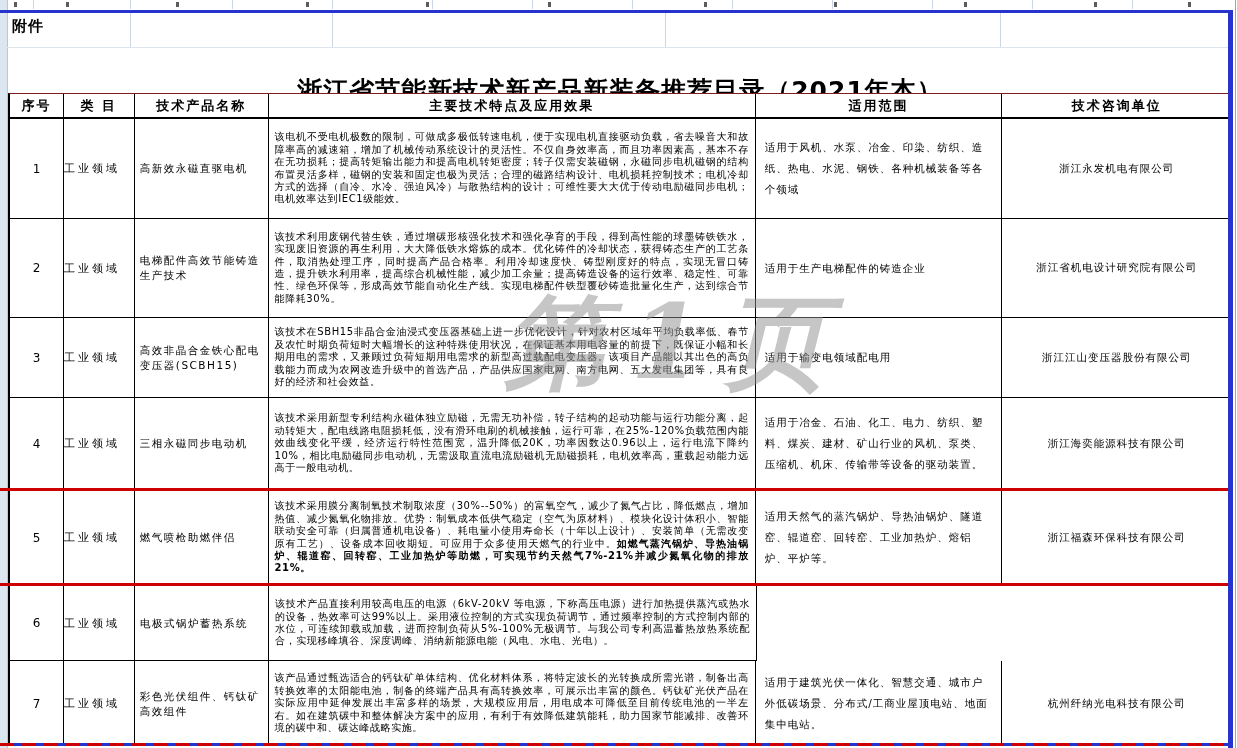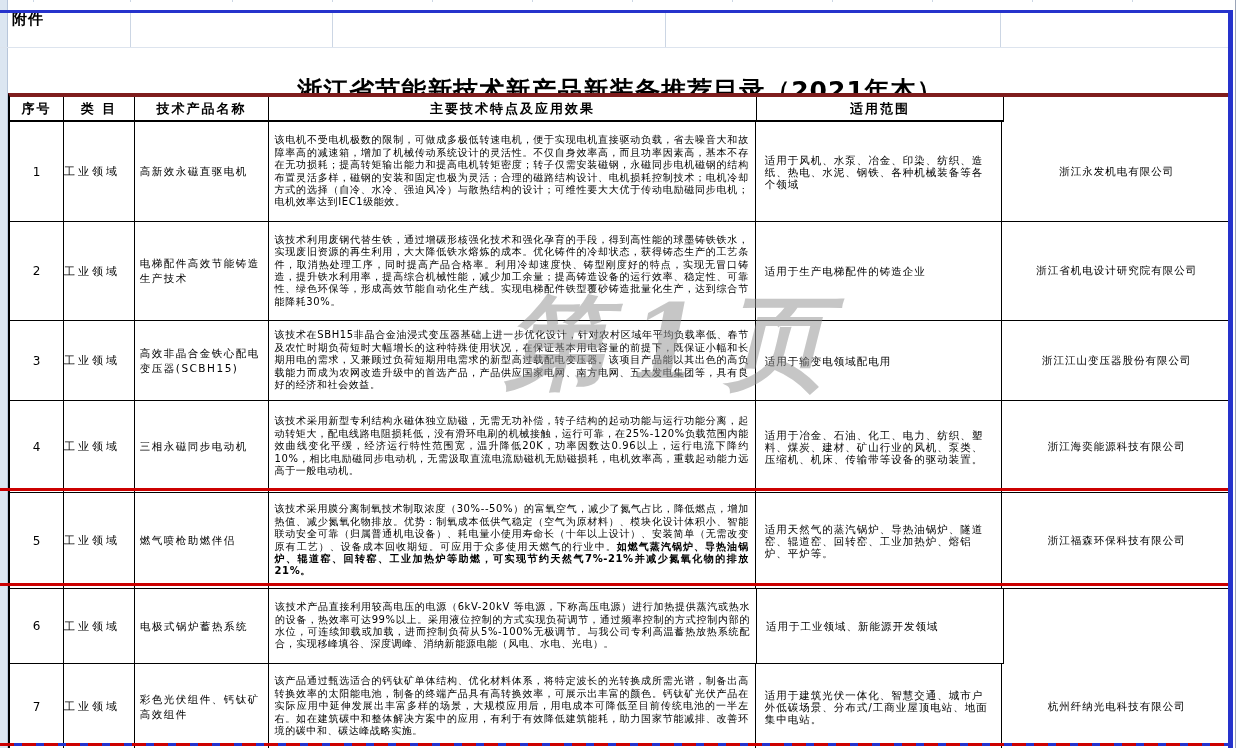--- a/index.html
+++ b/index.html
@@ -14,53 +14,53 @@
   .topstrip { position:absolute; left:8px; top:0; width:1229px; height:10px; background:#fff; }
   .vgrid  { position:absolute; top:0; width:1px; height:10px; background:#ccd6e4; }
   .frag   { position:absolute; top:2px; width:3px; height:5px; background:#333; opacity:.8; }
 
   
   .pb-top   { position:absolute; left:0; top:10px; width:1233px; height:3px; background:#2633cc; z-index:40; }
   .pb-right { position:absolute; left:1228px; top:10px; width:5px; height:738px; background:#2633cc; z-index:40; }
   .edge-gray{ position:absolute; left:1235px; top:0; width:1px; height:748px; background:#9aa4b8; }
 
   
-  .attach-row { position:absolute; left:8px; top:2px; width:1208px; height:35px; background:#fff; }
+  .attach-row { position:absolute; left:8px; top:9px; width:1208px; height:35px; background:#fff; }
   .attach-label { position:absolute; left:4px; top:0; height:35px; display:flex; align-items:center;
                   font-size:15px; font-weight:bold; color:#000; letter-spacing:1px; }
   .attach-grid { position:absolute; top:13px; width:1px; height:35px; background:#ccd6e4; }
   .hgrid-under { position:absolute; left:0; top:47px; width:1228px; height:1px; background:#dde4ee; }
 
   
   .title-row { position:absolute; left:8px; top:48px; width:1224px; height:45px;
                display:flex; align-items:center; justify-content:center;margin-top:20px; }
   .title-row span { font-size:25px; font-weight:bold; color:#000; letter-spacing:1px; }
 
   
-  .tbl { position:absolute; left:8px; top:93px; width:1224px; border-top:4px solid #7f1d1d; border-left:2px solid #000; background:#fff; }
+  .tbl { position:absolute; left:8px; top:93px; width:1224px; border-top:1px solid #7f1d1d; border-left:2px solid #000; background:#fff; }
   .tr { display:flex; }
   .td { border-right:1px solid #000; border-bottom:1px solid #000; display:flex; align-items:center; overflow:hidden; }
   .c0 { width:54px;  justify-content:center; }
   .c1 { width:71px;  justify-content:flex-start; }
   .c2 { width:134px; padding:2px 5px; }
   .c3 { width:488px; padding:2px 6px; }
   .c4 { width:247px; padding:2px 9px; }
   .c5 { width:230px; justify-content:center; padding:2px 6px; }
   .r0 { height:25px; }
   .r0 .td { border-bottom:2px solid #000; font-weight:bold; font-size:13px; letter-spacing:2px; justify-content:center; padding:0; }
   .rowh1{height:100px} .rowh2{height:99px} .rowh3{height:80px} .rowh4{height:92px}
   .rowh5{height:96px}  .rowh6{height:75px} .rowh7{height:85px}
   .last .td { border-bottom:none; }
 
   .no-txt   { font-size:12px; }
   .cat-txt  { font-size:11px; letter-spacing:3px; }
   .name-txt { font-size:10.5px; line-height:15px; letter-spacing:1.5px; }
   .feat-txt { font-size:10px; line-height:12.4px; letter-spacing:0.6px; text-align:justify; width:100%; }
   .feat-txt b { font-weight:bold; }
-  .scope-txt{ font-size:10.5px; line-height:12px; letter-spacing:1px; }
+  .scope-txt{ font-size:10.5px; line-height:21px; letter-spacing:1px; }
   .unit-txt { font-size:10.5px; letter-spacing:1px; text-align:center; }
 
   
   .watermark { position:absolute; left:505px; top:276px; z-index:30; pointer-events:none;
                font-family:"DejaVu Serif","Liberation Serif",serif; font-style:italic;
                font-size:102px; font-weight:bold; color:#8f8f8f; opacity:0.5; letter-spacing:-6px; }
 
   
   .redline  { position:absolute; left:0; width:1228px; height:3px; background:#cc0000; z-index:35; }
   .red-top  { top:488px; }
@@ -114,20 +114,21 @@
     <span>浙江省节能新技术新产品新装备推荐目录（2021年本）</span>
   </div>
 
   <div class="tbl">
     <div class="tr r0">
       <div class="td c0">序号</div>
       <div class="td c1">类 目</div>
       <div class="td c2">技术产品名称</div>
       <div class="td c3">主要技术特点及应用效果</div>
       <div class="td c4">适用范围</div>
+      <div class="td c5">技术咨询单位</div>
     </div>
     <div id="table-body">
         <div class="tr rowh1">
           <div class="td c0">
             <span class="no-txt">1</span>
           </div>
           <div class="td c1">
             <span class="cat-txt">工业领域</span>
           </div>
           <div class="td c2">
@@ -228,23 +229,20 @@
             <span class="no-txt">6</span>
           </div>
           <div class="td c1">
             <span class="cat-txt">工业领域</span>
           </div>
           <div class="td c2">
             <span class="name-txt">电极式锅炉蓄热系统</span>
           </div>
           <div class="td c3">
             <div class="feat-txt">该技术产品直接利用较高电压的电源（6kV-20kV 等电源，下称高压电源）进行加热提供蒸汽或热水的设备，热效率可达99%以上。采用液位控制的方式实现负荷调节，通过频率控制的方式控制内部的水位，可连续卸载或加载，进而控制负荷从5%-100%无极调节。与我公司专利高温蓄热放热系统配合，实现移峰填谷、深度调峰、消纳新能源电能（风电、水电、光电）。</div>
-          </div>
-          <div class="td c4">
-            <span class="scope-txt">适用于工业领域、新能源开发领域</span>
           </div>
         </div>
         <div class="tr rowh7 last">
           <div class="td c0">
             <span class="no-txt">7</span>
           </div>
           <div class="td c1">
             <span class="cat-txt">工业领域</span>
           </div>
           <div class="td c2">

